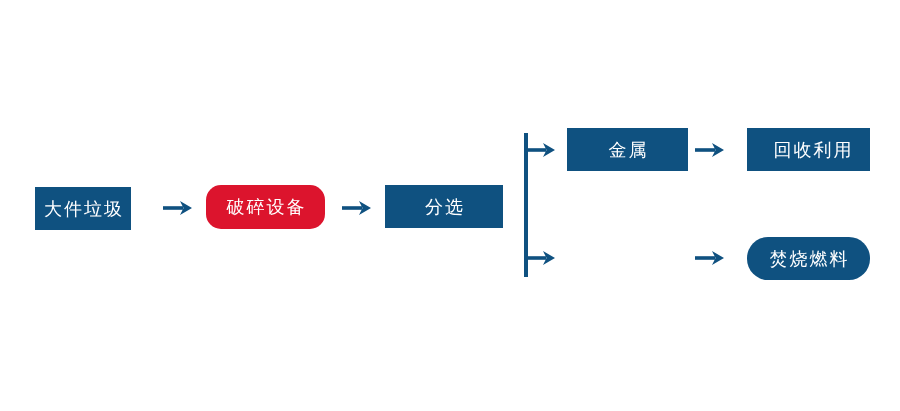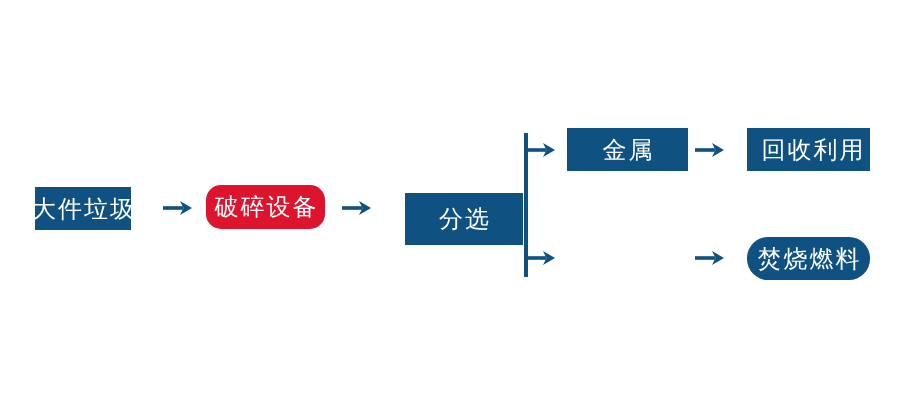--- a/index.html
+++ b/index.html
@@ -11,21 +11,21 @@
     height: 411px;
     background: var(--bg, #ffffff);
     overflow: hidden;
   }
   .node {
     position: absolute;
     display: flex;
     align-items: center;
     justify-content: center;
     color: var(--label, #ffffff);
-    font-size: 24px;
+    font-size: 18px;
     letter-spacing: 2px;
     text-indent: 2px;
     white-space: nowrap;
     box-sizing: border-box;
   }
   .node.blue { background: var(--blue, #0F5180); }
   .node.red  { background: var(--red,  #DC142D); border-radius: 15px; }
 
   .arrow {
     position: absolute;
@@ -46,21 +46,21 @@
     width: 4px;
     height: 144px;
     background: var(--blue, #0F5180);
   }
 
   
   .n-bulky  { left: 35px;  top: 187px; width: 96px; height: 43px; }
   .a-1      { left: 163px; top: 199px; }
   .n-crush  { left: 206px; top: 185px; width: 119px; height: 44px; }
   .a-2      { left: 342px; top: 199px; }
-  .n-sort   { left: 405px; top: 185px; width: 118px; height: 52px; margin-top: 8px; }
+  .n-sort   { left: 385px; top: 185px; width: 118px; height: 43px; }
 
   
   .a-top    { left: 526px; top: 141px; }
   .n-metal  { left: 567px; top: 128px; width: 121px; height: 43px; }
   .a-3      { left: 695px; top: 141px; }
   .n-recyc  { left: 747px; top: 128px; width: 123px; height: 43px; padding-left: 8px; }
 
   
   .a-bot    { left: 526px; top: 249px; }
   .n-wood   { left: 567px; top: 237px; width: 121px; height: 43px; }

